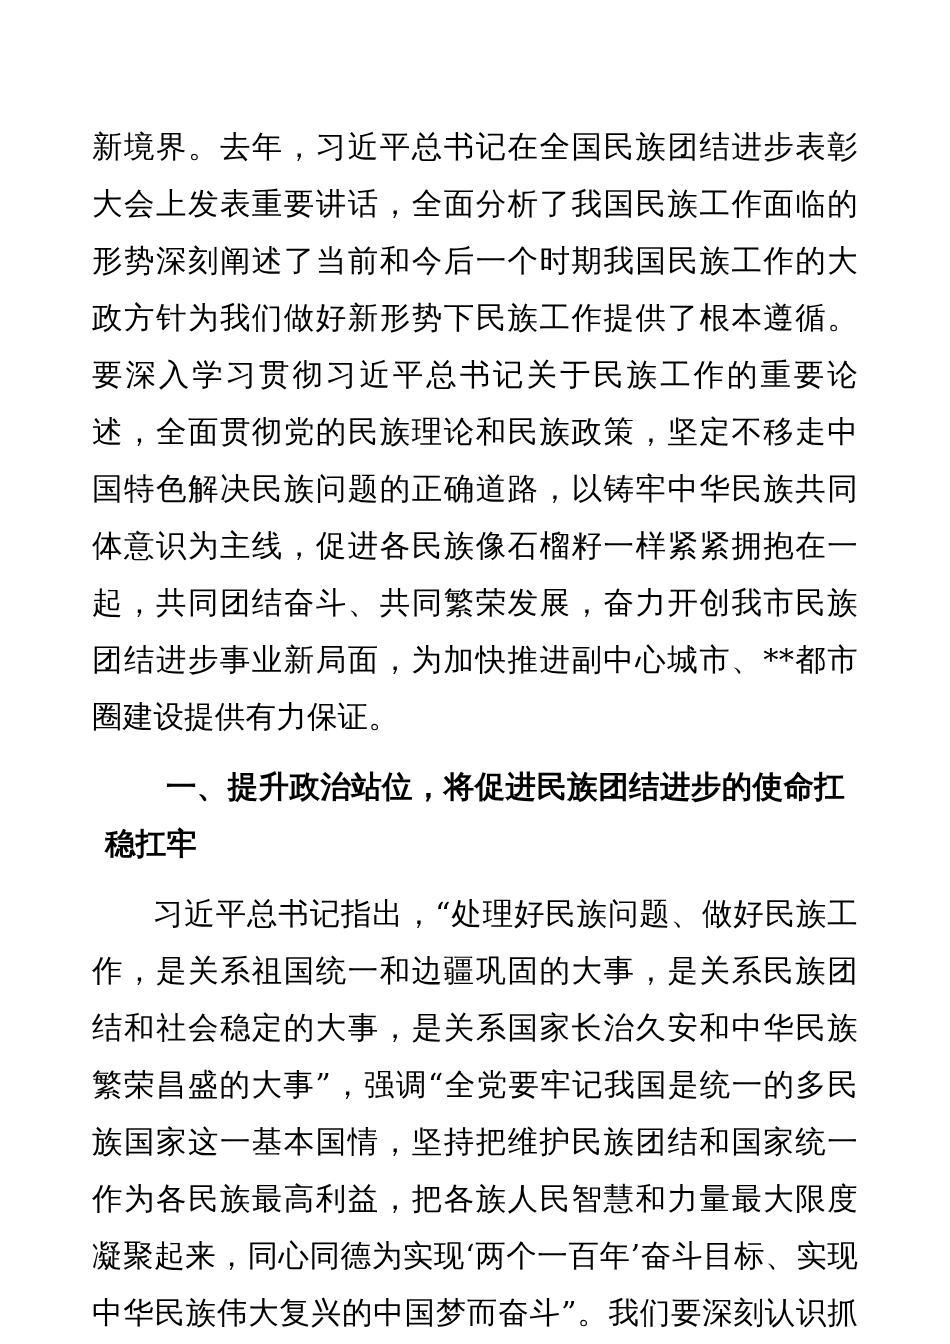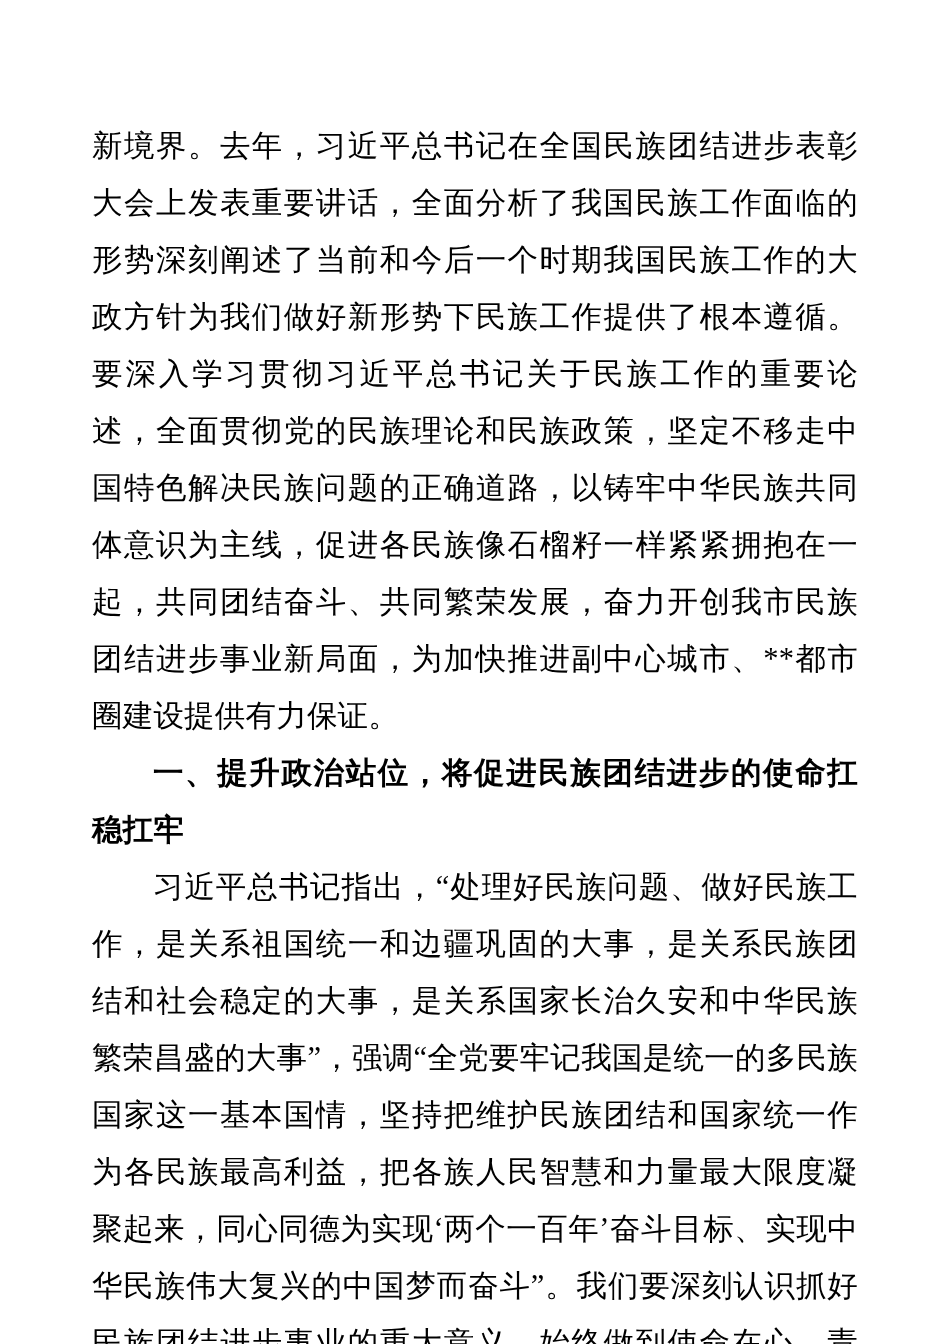--- a/index.html
+++ b/index.html
@@ -14,38 +14,37 @@
     color: #000000;
     overflow: hidden;
   }
   .page {
     position: relative;
     width: 950px;
     height: 1344px;
     background: #ffffff;
     box-sizing: border-box;
     padding: 118px 92px 36px 92px;
-    font-family: Liberation Serif, serif;
   }
   .doc-body {
     font-size: 30.5px;
     line-height: 57px;
     text-align: justify;
     text-justify: inter-ideograph;
     letter-spacing: 0.2px;
   }
   .para {
     margin: 0;
     text-indent: 0;
   }
   .para.indent {
     text-indent: 2em;
   }
   .heading {
-    margin: 0;
+    margin: 13px;
     text-indent: 2em;
     font-weight: bold;
   }
 </style>
 </head>
 <body>
 
 <div class="page">
   <div class="doc-body">
 

